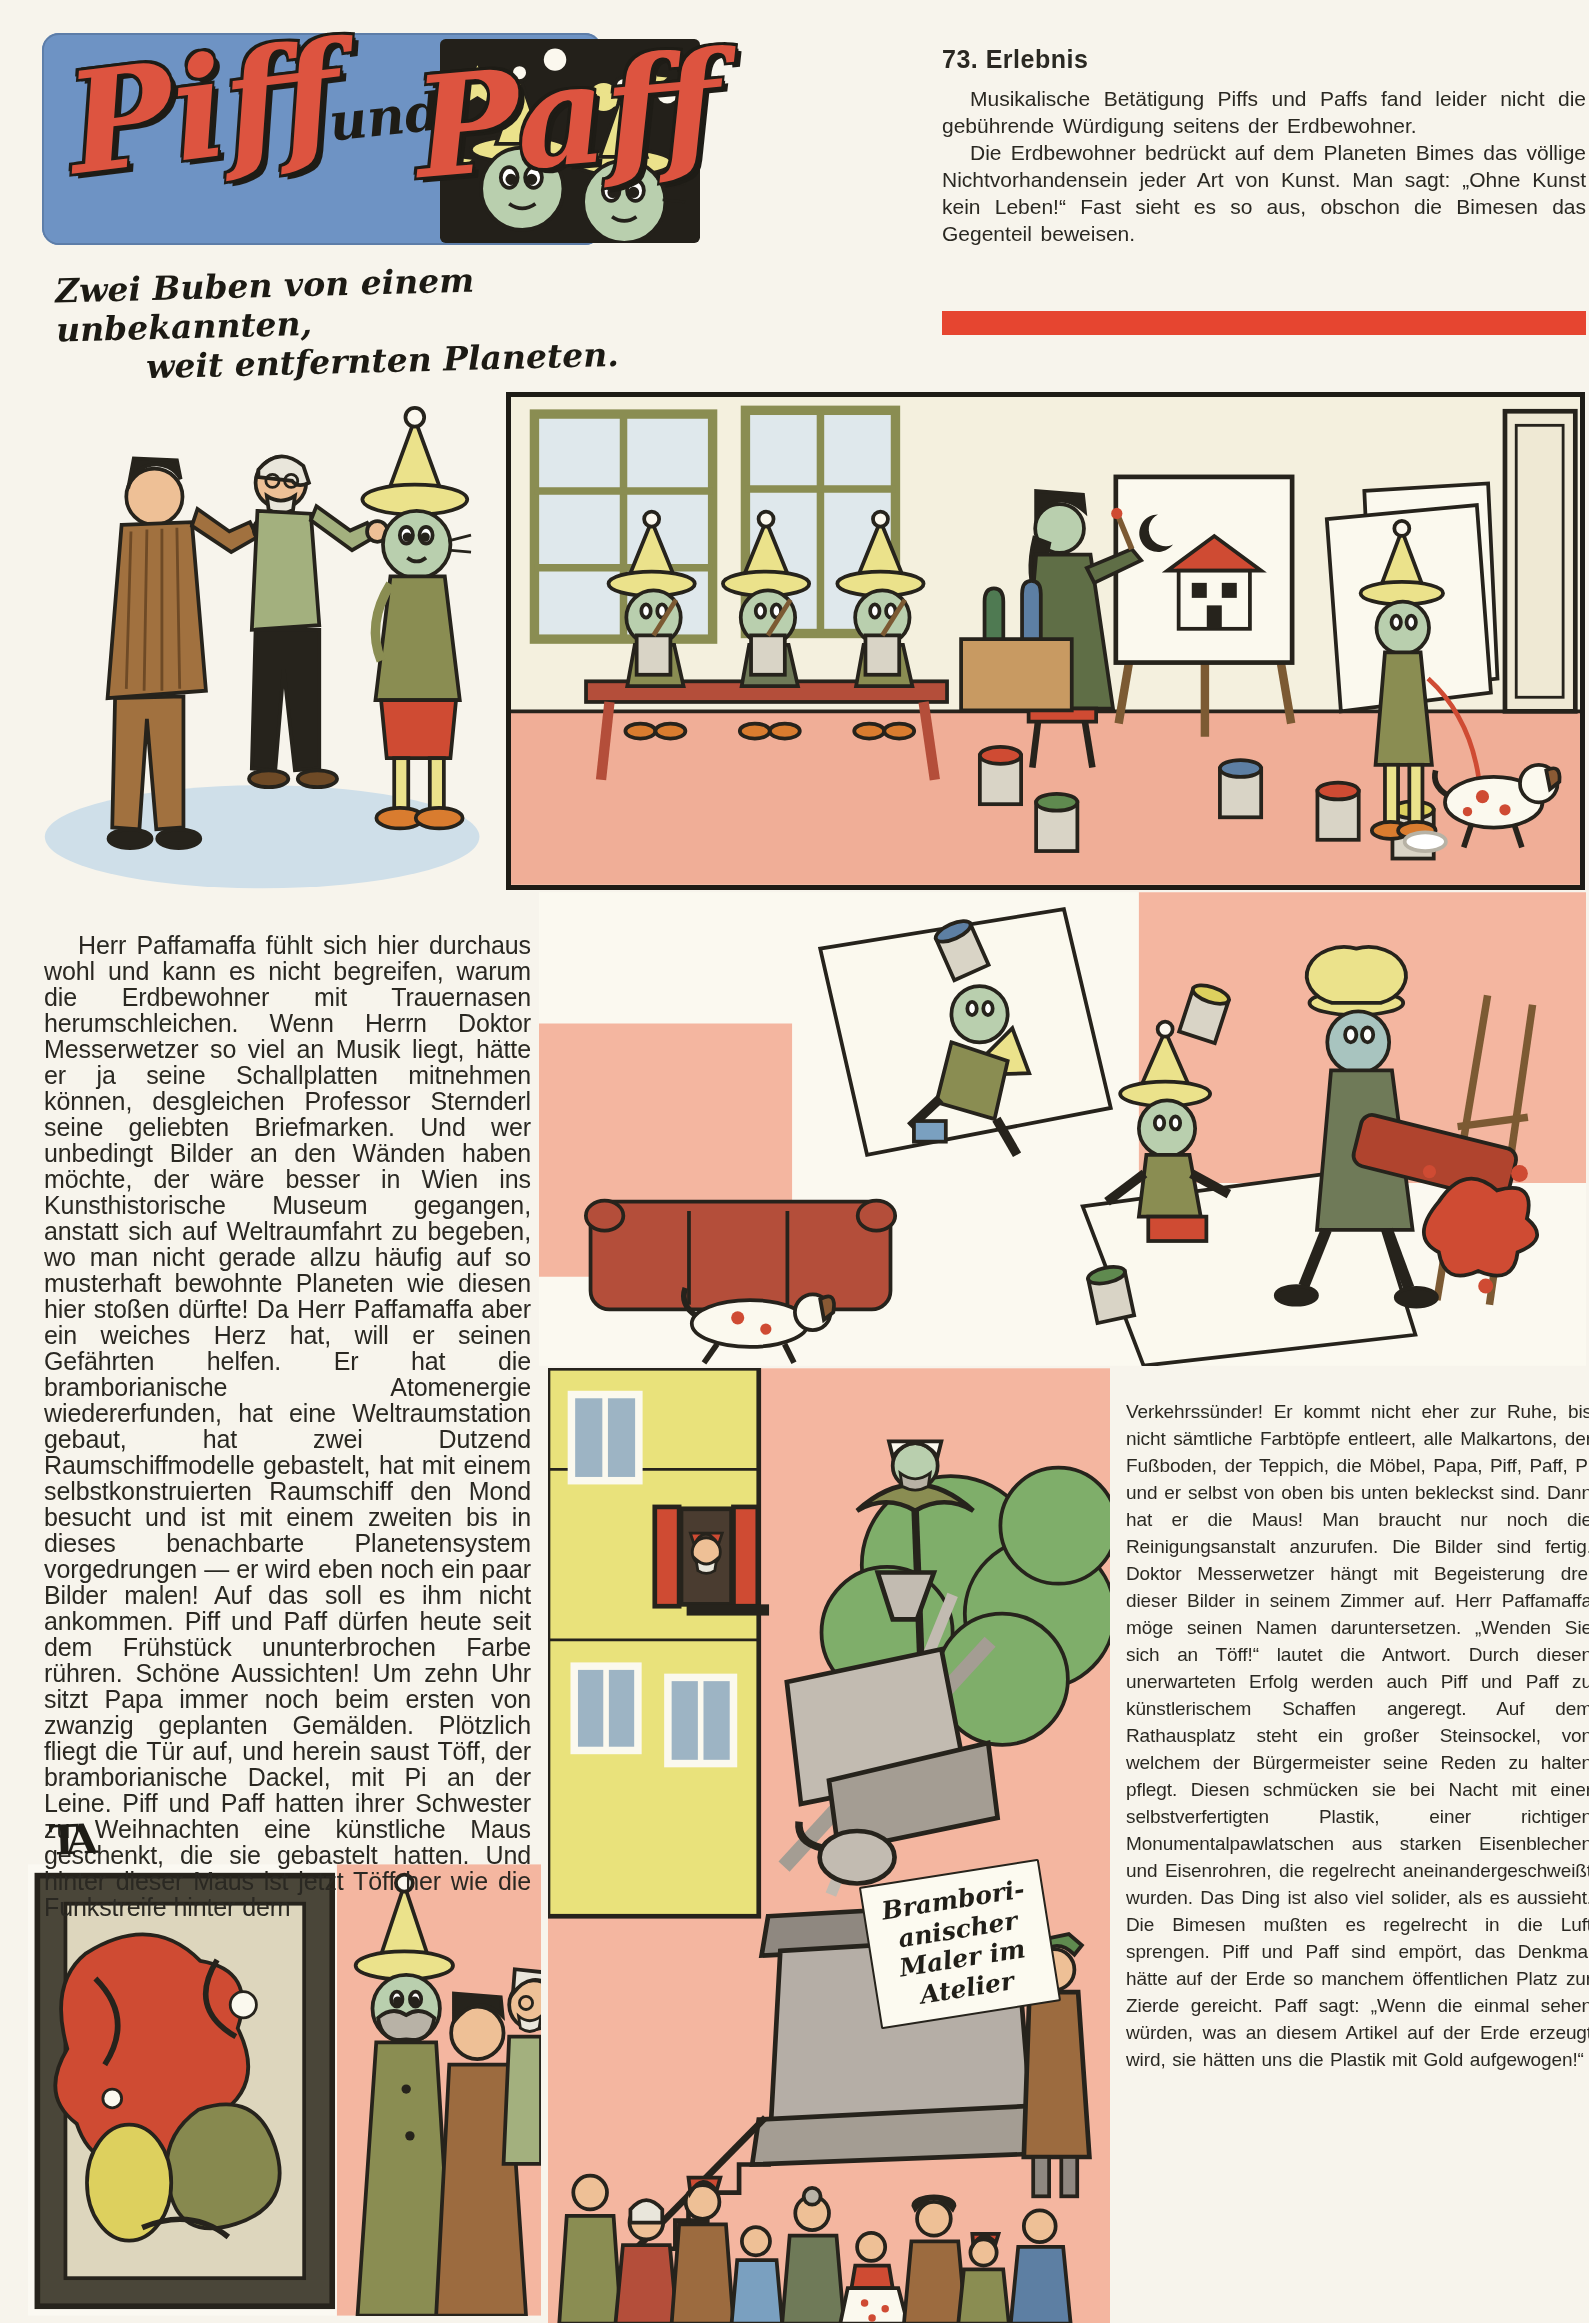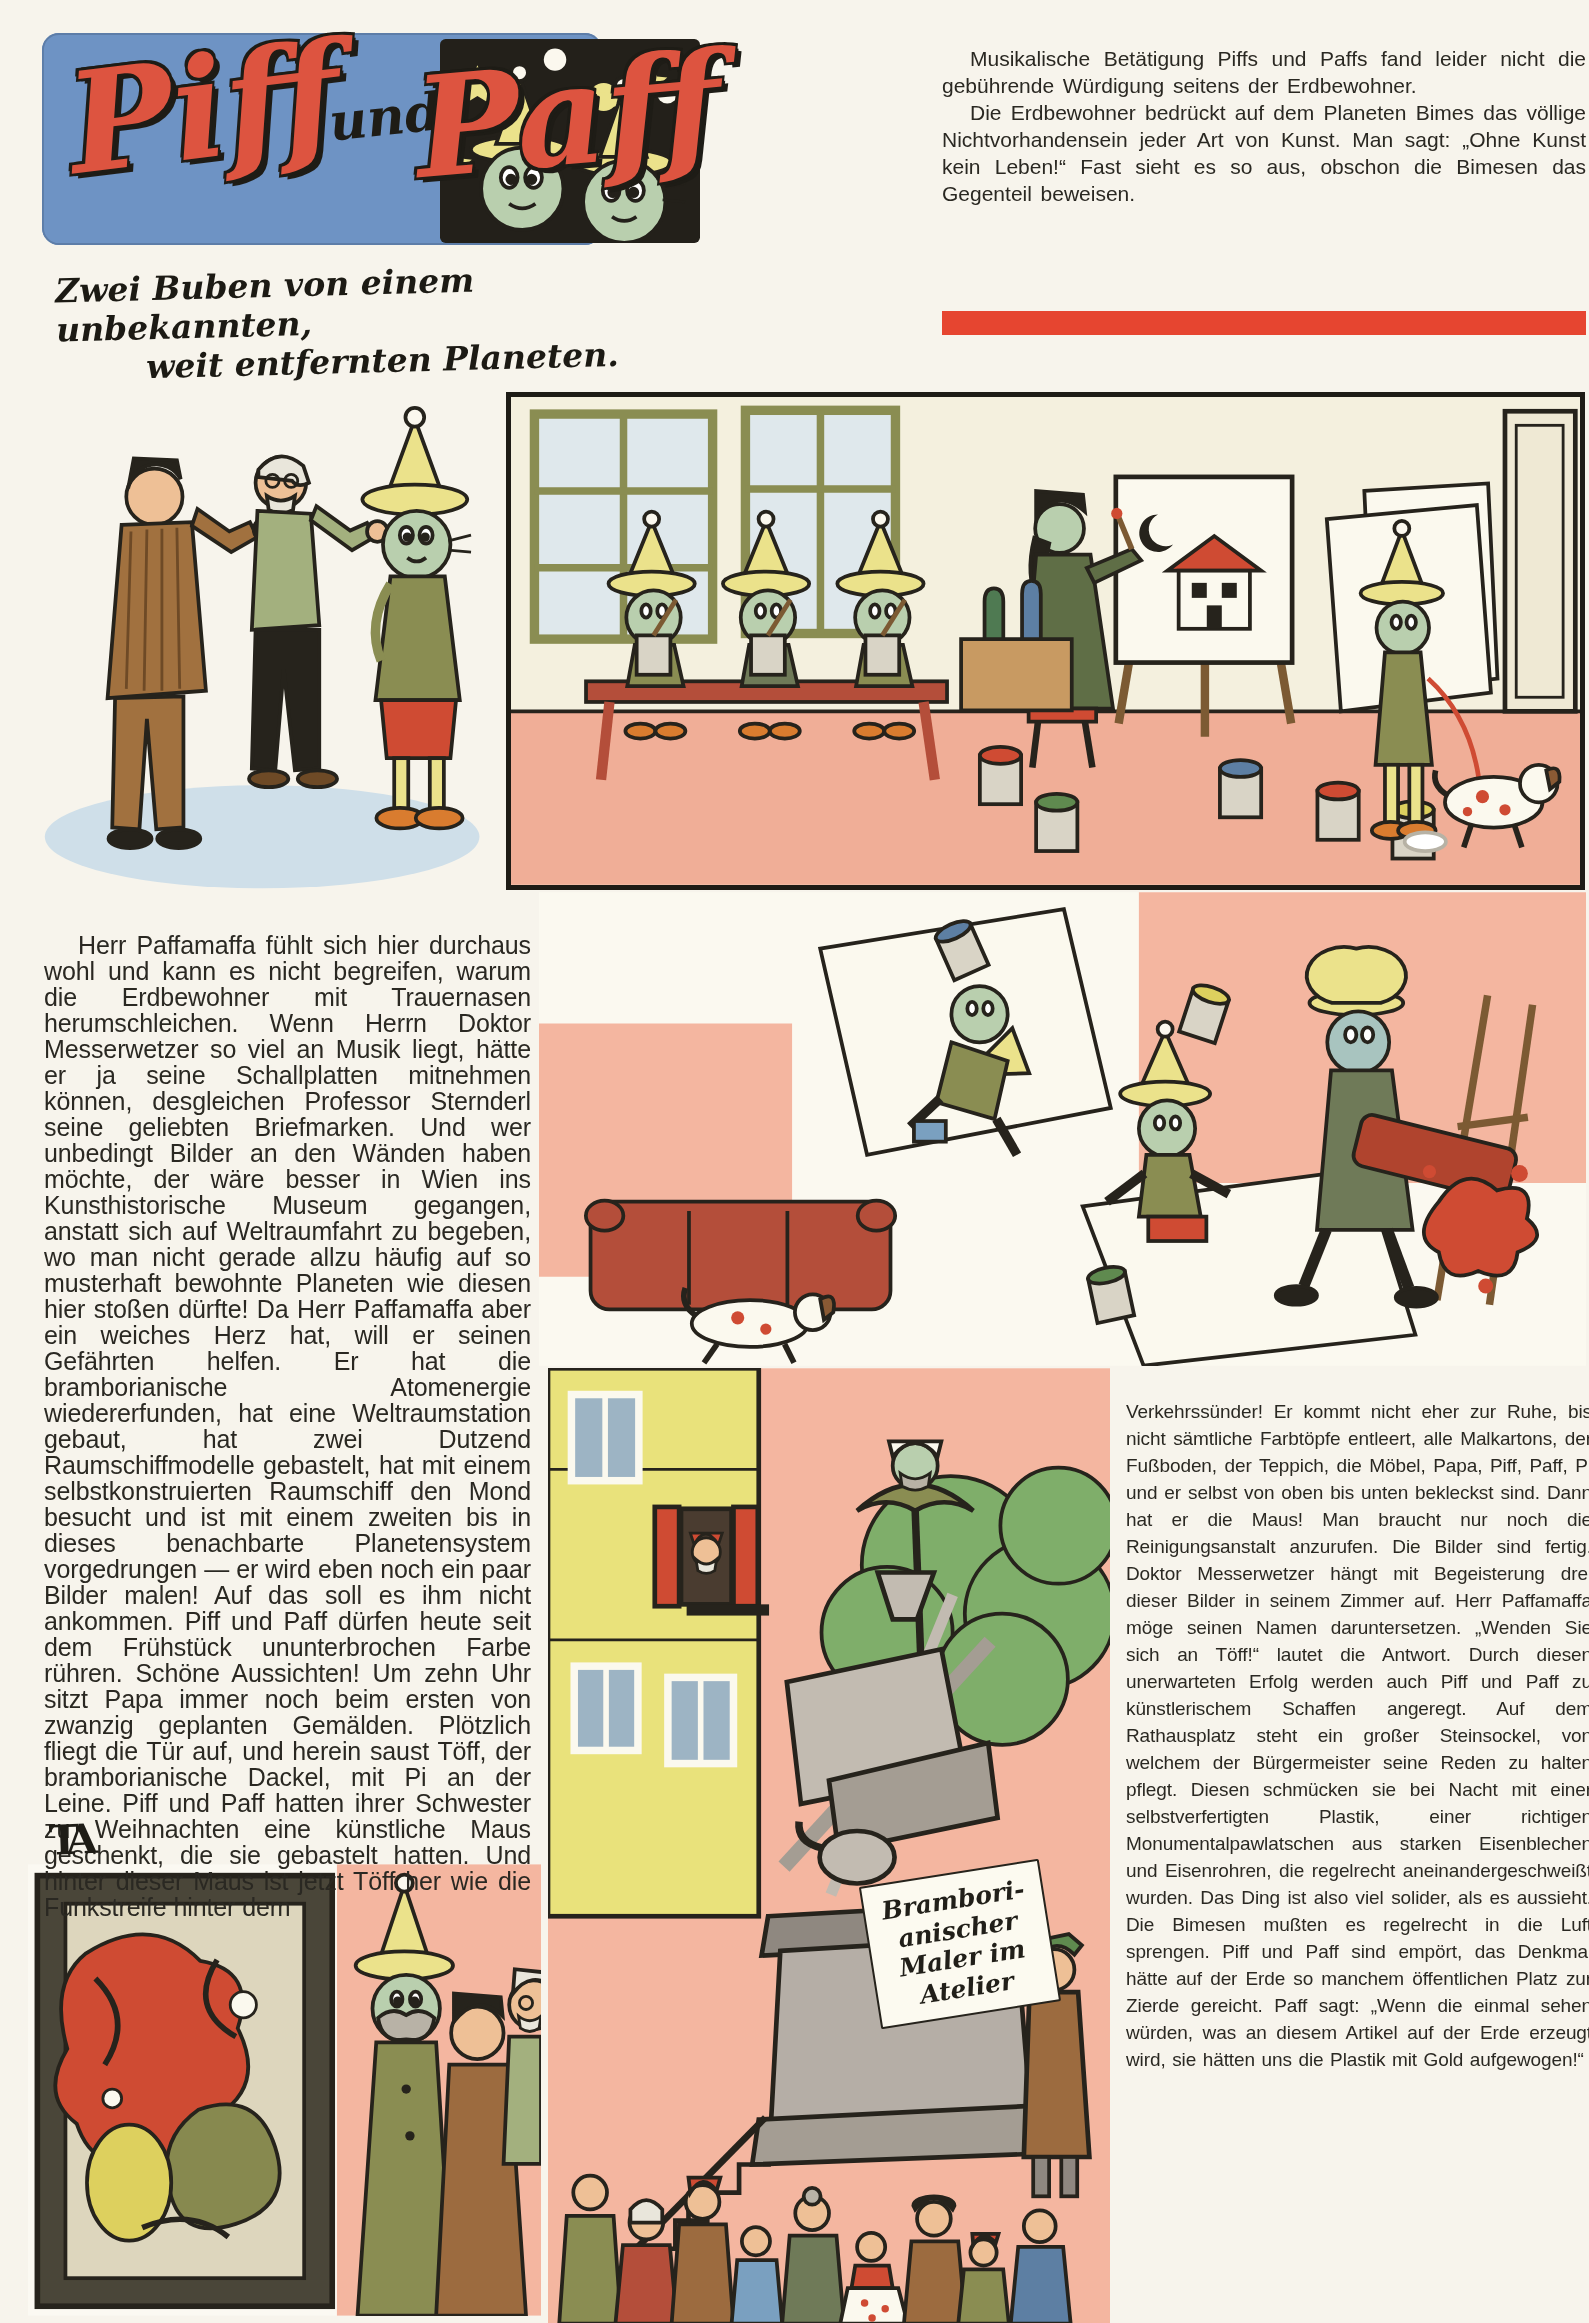--- a/index.html
+++ b/index.html
@@ -107,20 +107,21 @@
       <span class="logo-word w3">Paff</span>
     </div>
   </div>
 
   <div class="subtitle">
     <div class="line1">Zwei Buben von einem unbekannten,</div>
     <div class="line2">weit entfernten Planeten.</div>
   </div>
 
   <div class="intro">
+    <h2>73. Erlebnis</h2>
     <p>Musikalische Betätigung Piffs und Paffs fand leider nicht die gebührende Würdigung seitens der Erdbewohner.</p>
     <p>Die Erdbewohner bedrückt auf dem Planeten Bimes das völlige Nichtvorhandensein jeder Art von Kunst. Man sagt: „Ohne Kunst kein Leben!“ Fast sieht es so aus, obschon die Bimesen das Gegenteil beweisen.</p>
   </div>
   <div class="red-bar"></div>
 
   <div class="illo illo-a">
     <svg viewBox="0 0 490 540">
       <ellipse cx="235" cy="478" rx="232" ry="55" fill="#cfdfe9"></ellipse>
       <g stroke="#26231c" stroke-width="4">
         <g>

